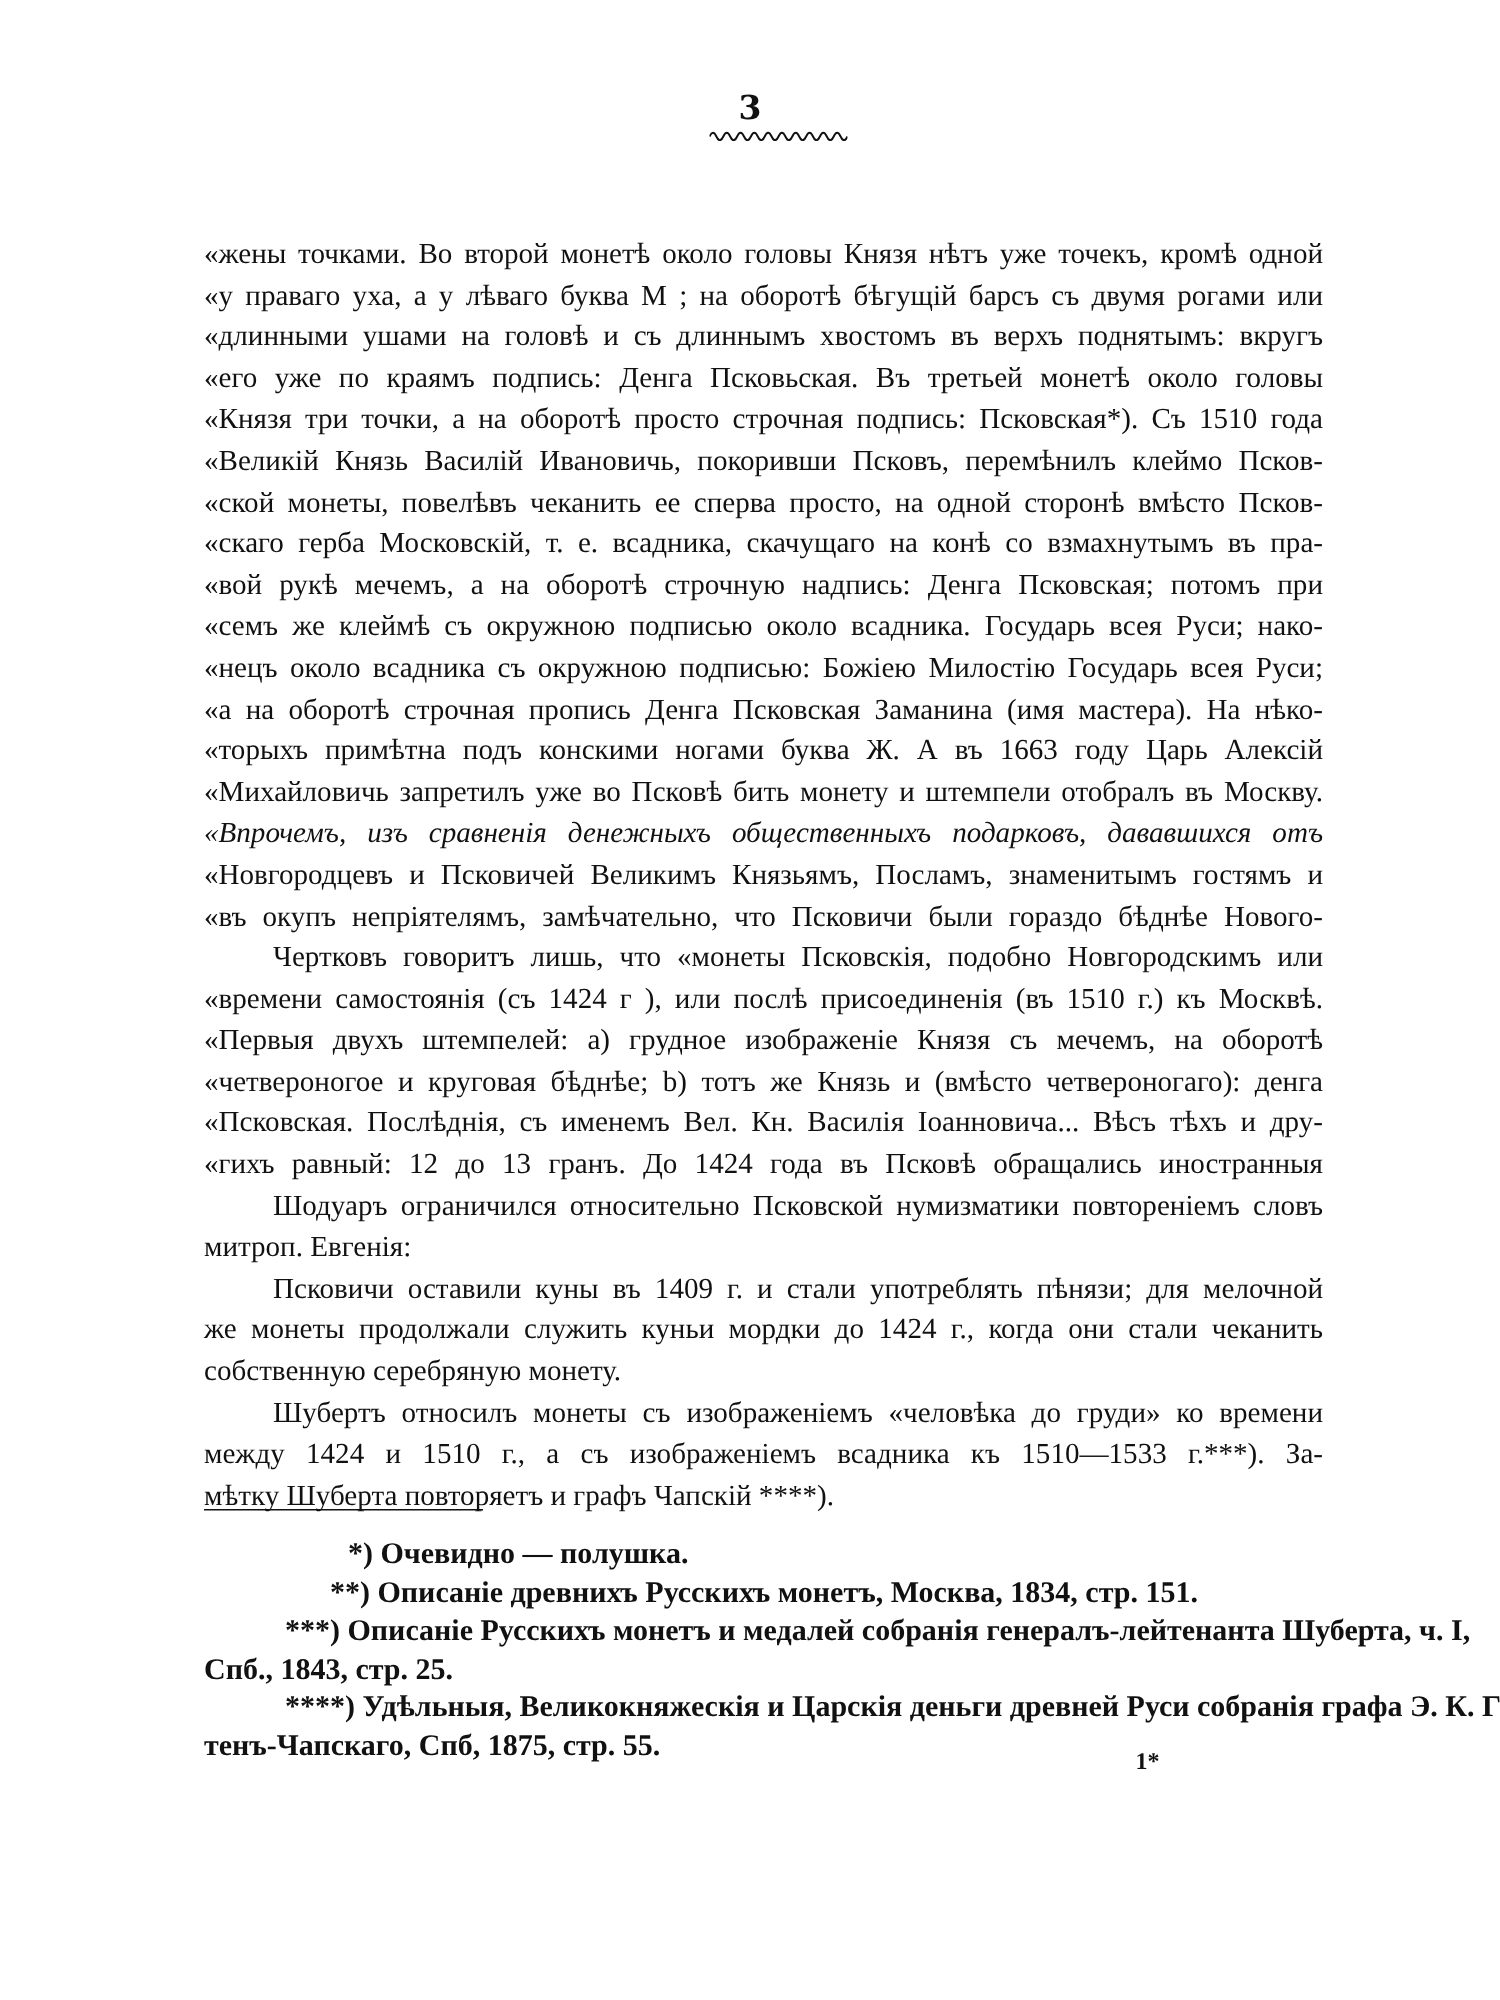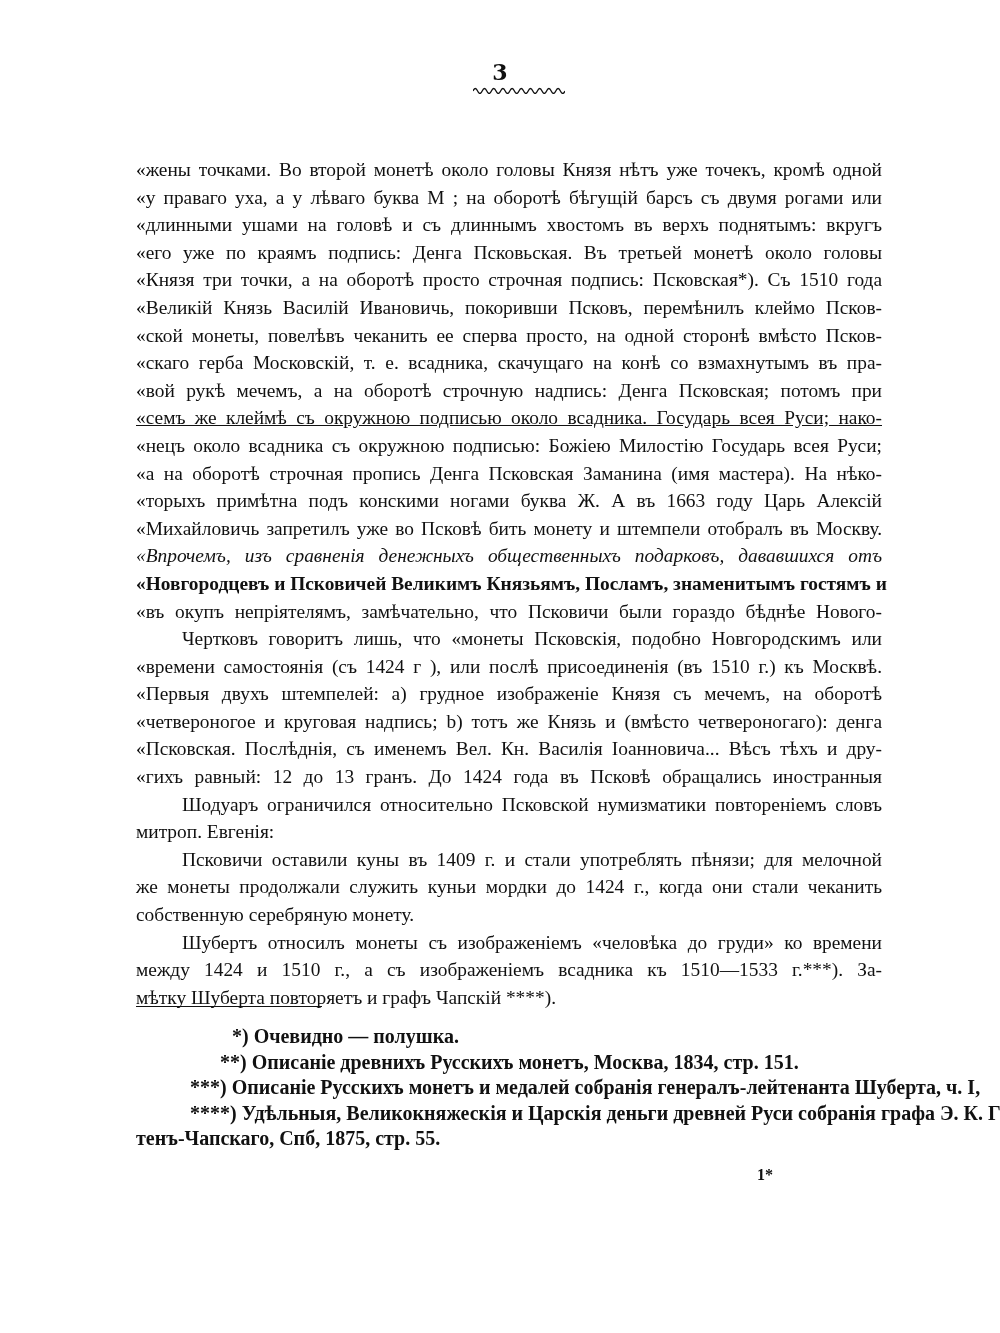--- a/index.html
+++ b/index.html
@@ -34,47 +34,48 @@
 <div class="body-text">
   <div class="line" style="width: 746px;">«жены точками. Во второй монетѣ около головы Князя нѣтъ уже точекъ, кромѣ одной</div>
   <div class="line" style="width: 746px;">«у праваго уха, а у лѣваго буква М ; на оборотѣ бѣгущій барсъ съ двумя рогами или</div>
   <div class="line" style="width: 746px;">«длинными ушами на головѣ и съ длиннымъ хвостомъ въ верхъ поднятымъ: вкругъ</div>
   <div class="line" style="width: 746px;">«его уже по краямъ подпись: Денга Псковьская. Въ третьей монетѣ около головы</div>
   <div class="line" style="width: 746px;">«Князя три точки, а на оборотѣ просто строчная подпись: Псковская*). Съ 1510 года</div>
   <div class="line" style="width: 746px;">«Великій Князь Василій Ивановичь, покоривши Псковъ, перемѣнилъ клеймо Псков-</div>
   <div class="line" style="width: 746px;">«ской монеты, повелѣвъ чеканить ее сперва просто, на одной сторонѣ вмѣсто Псков-</div>
   <div class="line" style="width: 746px;">«скаго герба Московскій, т. е. всадника, скачущаго на конѣ со взмахнутымъ въ пра-</div>
   <div class="line" style="width: 746px;">«вой рукѣ мечемъ, а на оборотѣ строчную надпись: Денга Псковская; потомъ при</div>
-  <div class="line" style="width: 746px; text-decoration: underline;">«семъ же клеймѣ съ окружною подписью около всадника. Государь всея Руси; нако-</div>
+  <div class="line" style="width: 746px;">«семъ же клеймѣ съ окружною подписью около всадника. Государь всея Руси; нако-</div>
   <div class="line" style="width: 746px;">«нецъ около всадника съ окружною подписью: Божіею Милостію Государь всея Руси;</div>
   <div class="line" style="width: 746px;">«а на оборотѣ строчная пропись Денга Псковская Заманина (имя мастера). На нѣко-</div>
   <div class="line" style="width: 746px;">«торыхъ примѣтна подъ конскими ногами буква Ж.  А въ 1663 году Царь Алексій</div>
   <div class="line" style="width: 746px;">«Михайловичь запретилъ уже во Псковѣ бить монету и штемпели отобралъ въ Москву.</div>
   <div class="line" style="width: 746px; font-style: italic;">«Впрочемъ, изъ сравненія денежныхъ общественныхъ подарковъ, дававшихся отъ</div>
-  <div class="line" style="width: 746px; font-weight: bold;">«Новгородцевъ и Псковичей Великимъ Князьямъ, Посламъ, знаменитымъ гостямъ и</div>
+  <div class="line" style="width: 746px;">«Новгородцевъ и Псковичей Великимъ Князьямъ, Посламъ, знаменитымъ гостямъ и</div>
   <div class="line" style="width: 746px;">«въ окупъ непріятелямъ, замѣчательно, что Псковичи были гораздо бѣднѣе Нового-</div>
   <div class="line indent" style="width: 746px;">Чертковъ говоритъ лишь, что «монеты Псковскія, подобно Новгородскимъ или</div>
   <div class="line" style="width: 746px;">«времени самостоянія (съ 1424 г ), или послѣ присоединенія (въ 1510 г.) къ Москвѣ.</div>
   <div class="line" style="width: 746px;">«Первыя двухъ штемпелей: а) грудное изображеніе Князя съ мечемъ, на оборотѣ</div>
-  <div class="line" style="width: 746px;">«четвероногое и круговая надпись; b) тотъ же Князь и (вмѣсто четвероногаго): денга</div>
+  <div class="line" style="width: 746px;">«четвероногое и круговая бѣднѣе; b) тотъ же Князь и (вмѣсто четвероногаго): денга</div>
   <div class="line" style="width: 746px;">«Псковская. Послѣднія, съ именемъ Вел. Кн. Василія Іоанновича... Вѣсъ тѣхъ и дру-</div>
   <div class="line" style="width: 746px;">«гихъ равный: 12 до 13 гранъ.  До 1424 года въ Псковѣ обращались иностранныя</div>
   <div class="line indent" style="width: 746px;">Шодуаръ ограничился относительно Псковской нумизматики повтореніемъ словъ</div>
   <div class="line last">митроп. Евгенія:</div>
   <div class="line indent" style="width: 746px;">Псковичи оставили куны въ 1409 г. и стали употреблять пѣнязи; для мелочной</div>
   <div class="line" style="width: 746px;">же монеты продолжали служить куньи мордки до 1424 г., когда они стали чеканить</div>
   <div class="line last">собственную серебряную монету.</div>
   <div class="line indent" style="width: 746px;">Шубертъ относилъ монеты съ изображеніемъ «человѣка до груди» ко времени</div>
   <div class="line" style="width: 746px;">между 1424 и 1510 г., а съ изображеніемъ всадника къ 1510—1533 г.***). За-</div>
   <div class="line last">мѣтку Шуберта повторяетъ и графъ Чапскій ****).</div>
 </div>
 
 <div class="rule"></div>
 
 <div class="footnotes">
   <div class="fn last ind1">*) Очевидно — полушка.</div>
   <div class="fn last ind2">**) Описаніе древнихъ Русскихъ монетъ, Москва, 1834, стр. 151.</div>
   <div class="fn ind3" style="width: 746px;">***) Описаніе Русскихъ монетъ и медалей собранія генералъ-лейтенанта Шуберта, ч. I,</div>
+  <div class="fn last">Спб., 1843, стр. 25.</div>
   <div class="fn ind3" style="width: 746px;">****) Удѣльныя, Великокняжескія и Царскія деньги древней Руси собранія графа Э. К. Гут-</div>
   <div class="fn last">тенъ-Чапскаго, Спб, 1875, стр. 55.</div>
 </div>
 
 <div class="signature">1*</div>
 
 </body></html>

